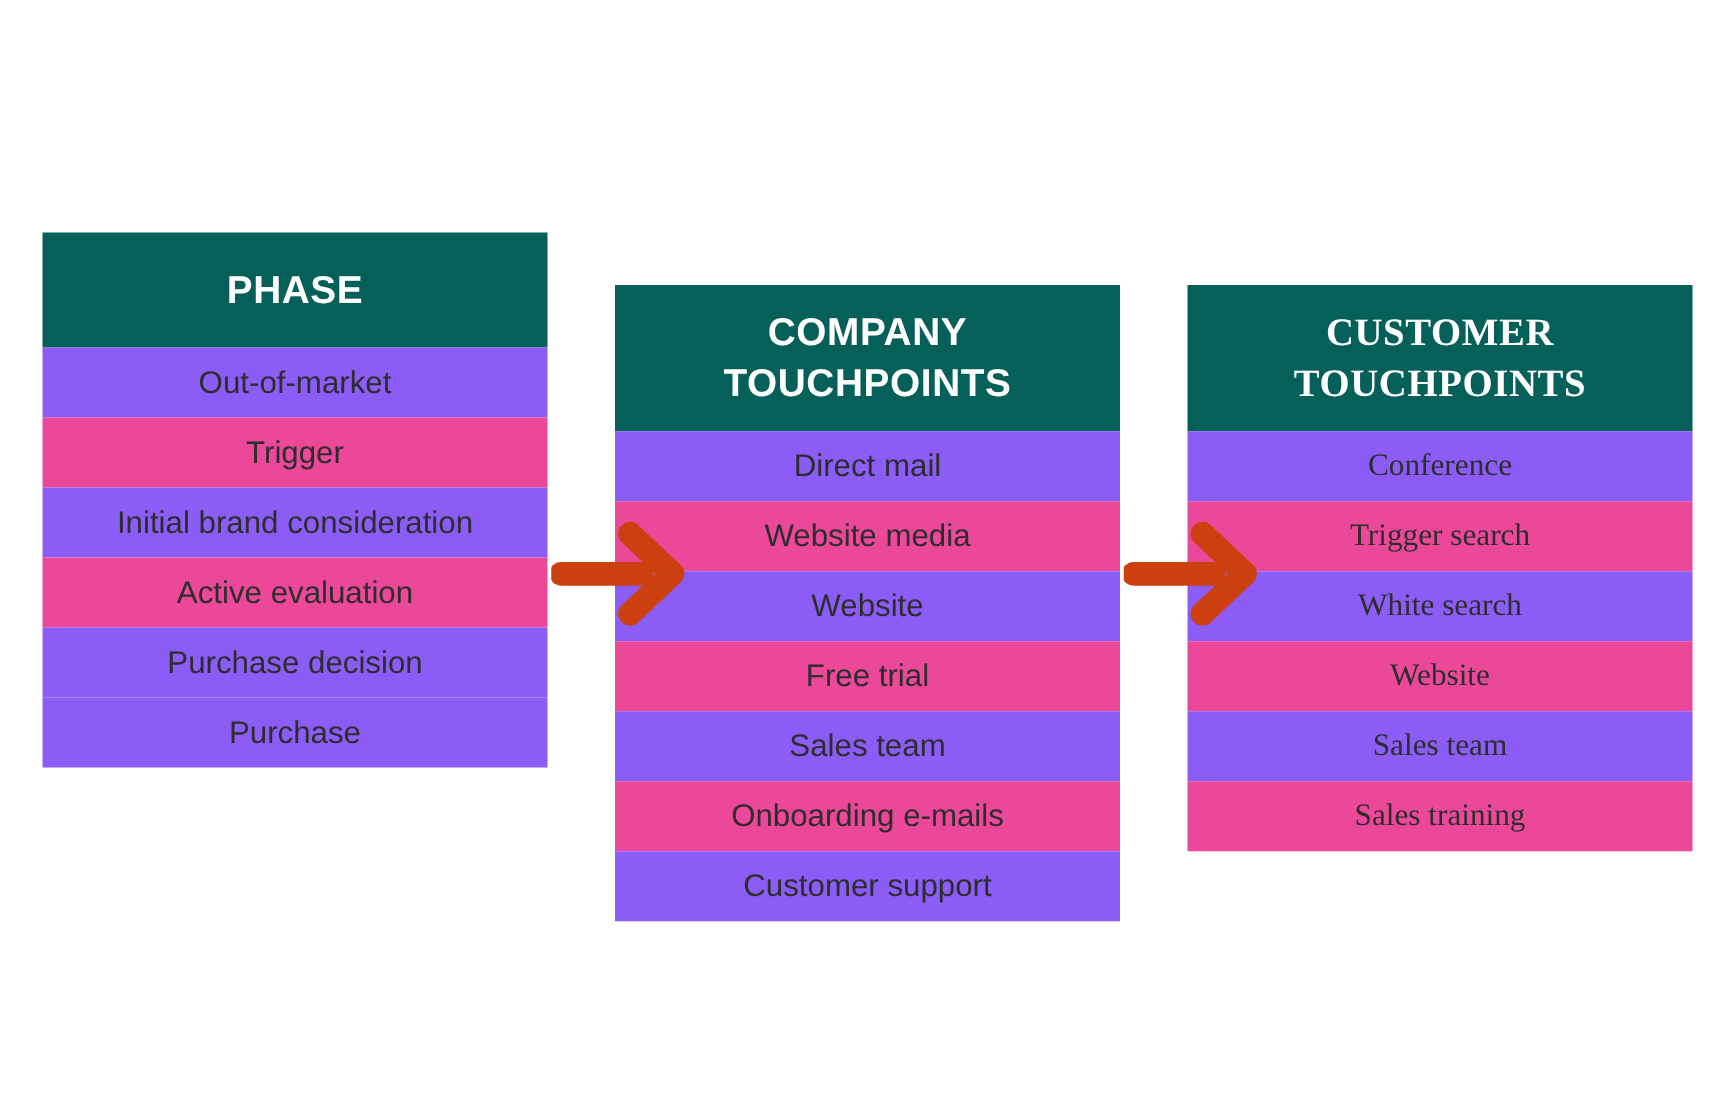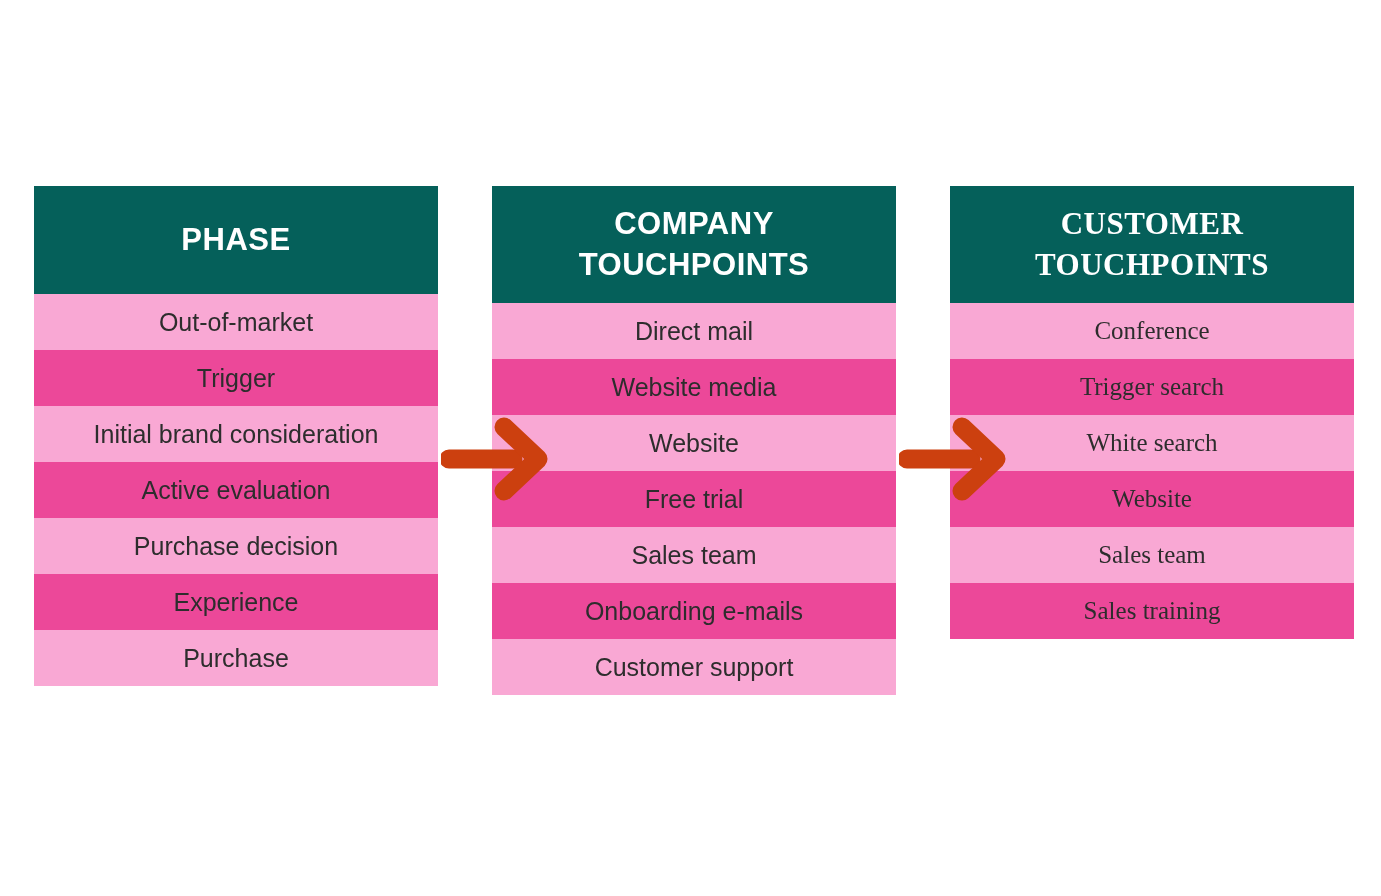--- a/index.html
+++ b/index.html
@@ -26,58 +26,59 @@
     top: 186px;
     display: flex;
     flex-direction: column;
   }
 
   .col-1 { left: 34px;  width: 404px; }
   .col-2 { left: 492px; width: 404px; }
   .col-3 { left: 950px; width: 404px; font-family: Liberation Serif, serif; }
 
   .col-header {
-    height: 108px;
+    height: 92px;
     background: #05605A;
     color: #ffffff;
     display: flex;
     align-items: center;
     justify-content: center;
     text-align: center;
     font-weight: bold;
     font-size: 31px;
     letter-spacing: 0.5px;
     line-height: 1.3;
     box-sizing: border-box;
     padding: 0 10px;
   }
 
   .col-header .hdr-line {
     display: block;
   }
 
   .col-header.two-line {
     height: 117px;
+    margin-top: 42px;
   }
 
   .cell {
     height: 56px;
     display: flex;
     align-items: center;
     justify-content: center;
     text-align: center;
     font-size: 25px;
     color: #2D2D2D;
     background: #ec4899;
     box-sizing: border-box;
     padding: 0 8px;
   }
 
   .cell.alt {
-    background: #f9a8d4;
+    background: #8b5cf6;
   }
 
   .arrow {
     position: absolute;
     width: 108px;
     height: 84px;
   }
 
   .arrow-1 { left: 441px; top: 417px; }
   .arrow-2 { left: 899px; top: 417px; }
@@ -89,21 +90,20 @@
 
   <div class="column col-1">
     <div class="col-header">
       <span>PHASE</span>
     </div>
     <div class="cell alt">Out-of-market</div>
     <div class="cell">Trigger</div>
     <div class="cell alt">Initial brand consideration</div>
     <div class="cell">Active evaluation</div>
     <div class="cell alt">Purchase decision</div>
-    <div class="cell">Experience</div>
     <div class="cell alt">Purchase</div>
   </div>
 
   <div class="column col-2">
     <div class="col-header two-line">
       <div>
         <span class="hdr-line">COMPANY</span>
         <span class="hdr-line">TOUCHPOINTS</span>
       </div>
     </div>

